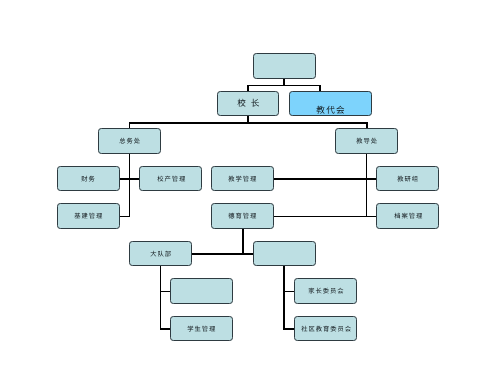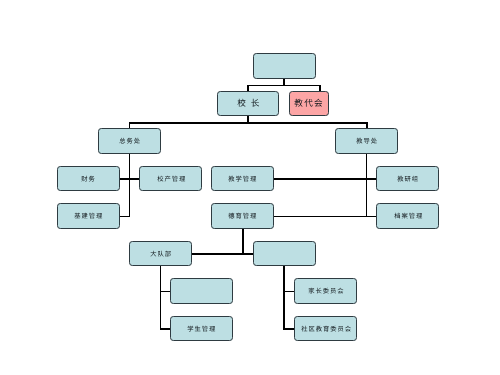--- a/index.html
+++ b/index.html
@@ -43,21 +43,21 @@
   <div class="ln" style="left: 282.8px; top: 266px; width: 2px; height: 63.8px; background: rgb(0, 0, 0);"></div>
   <div class="ln" style="left: 282.8px; top: 291.1px; width: 11.8px; height: 1.3px; background: rgb(0, 0, 0);"></div>
   <div class="ln" style="left: 282.8px; top: 328.2px; width: 11.8px; height: 1.6px; background: rgb(0, 0, 0);"></div>
 
   <div class="node" style="left: 253.1px; top: 53.3px; width: 62.5px; height: 25.3px; background: rgb(189, 223, 227); border-color: rgb(46, 59, 65); color: rgb(17, 24, 28);">
     <span></span>
     </div>
   <div class="node big" style="left: 216.8px; top: 90.9px; width: 62.5px; height: 25.3px; background: rgb(189, 223, 227); border-color: rgb(46, 59, 65); color: rgb(17, 24, 28);">
     <span>校 长</span>
     </div>
-  <div class="node big" style="left: 288.8px; top: 90.9px; width: 40px; height: 25.3px; background: #fca5a5; border-color: rgb(46, 59, 65); color: rgb(17, 24, 28);">
+  <div class="node big" style="left: 288.8px; top: 90.9px; width: 83px; height: 25.3px; background: #7dd3fc; border-color: rgb(46, 59, 65); color: rgb(17, 24, 28); align-items: flex-end;">
     <span>教代会</span>
     </div>
   <div class="node" style="left: 98.2px; top: 128.3px; width: 62.5px; height: 25.3px; background: rgb(189, 223, 227); border-color: rgb(46, 59, 65); color: rgb(17, 24, 28);">
     <span>总务处</span>
     </div>
   <div class="node" style="left: 335.4px; top: 128.3px; width: 62.5px; height: 25.3px; background: rgb(189, 223, 227); border-color: rgb(46, 59, 65); color: rgb(17, 24, 28);">
     <span>教导处</span>
     </div>
   <div class="node" style="left: 57px; top: 165.9px; width: 62.5px; height: 25.3px; background: rgb(189, 223, 227); border-color: rgb(46, 59, 65); color: rgb(17, 24, 28);">
     <span>财务</span>

